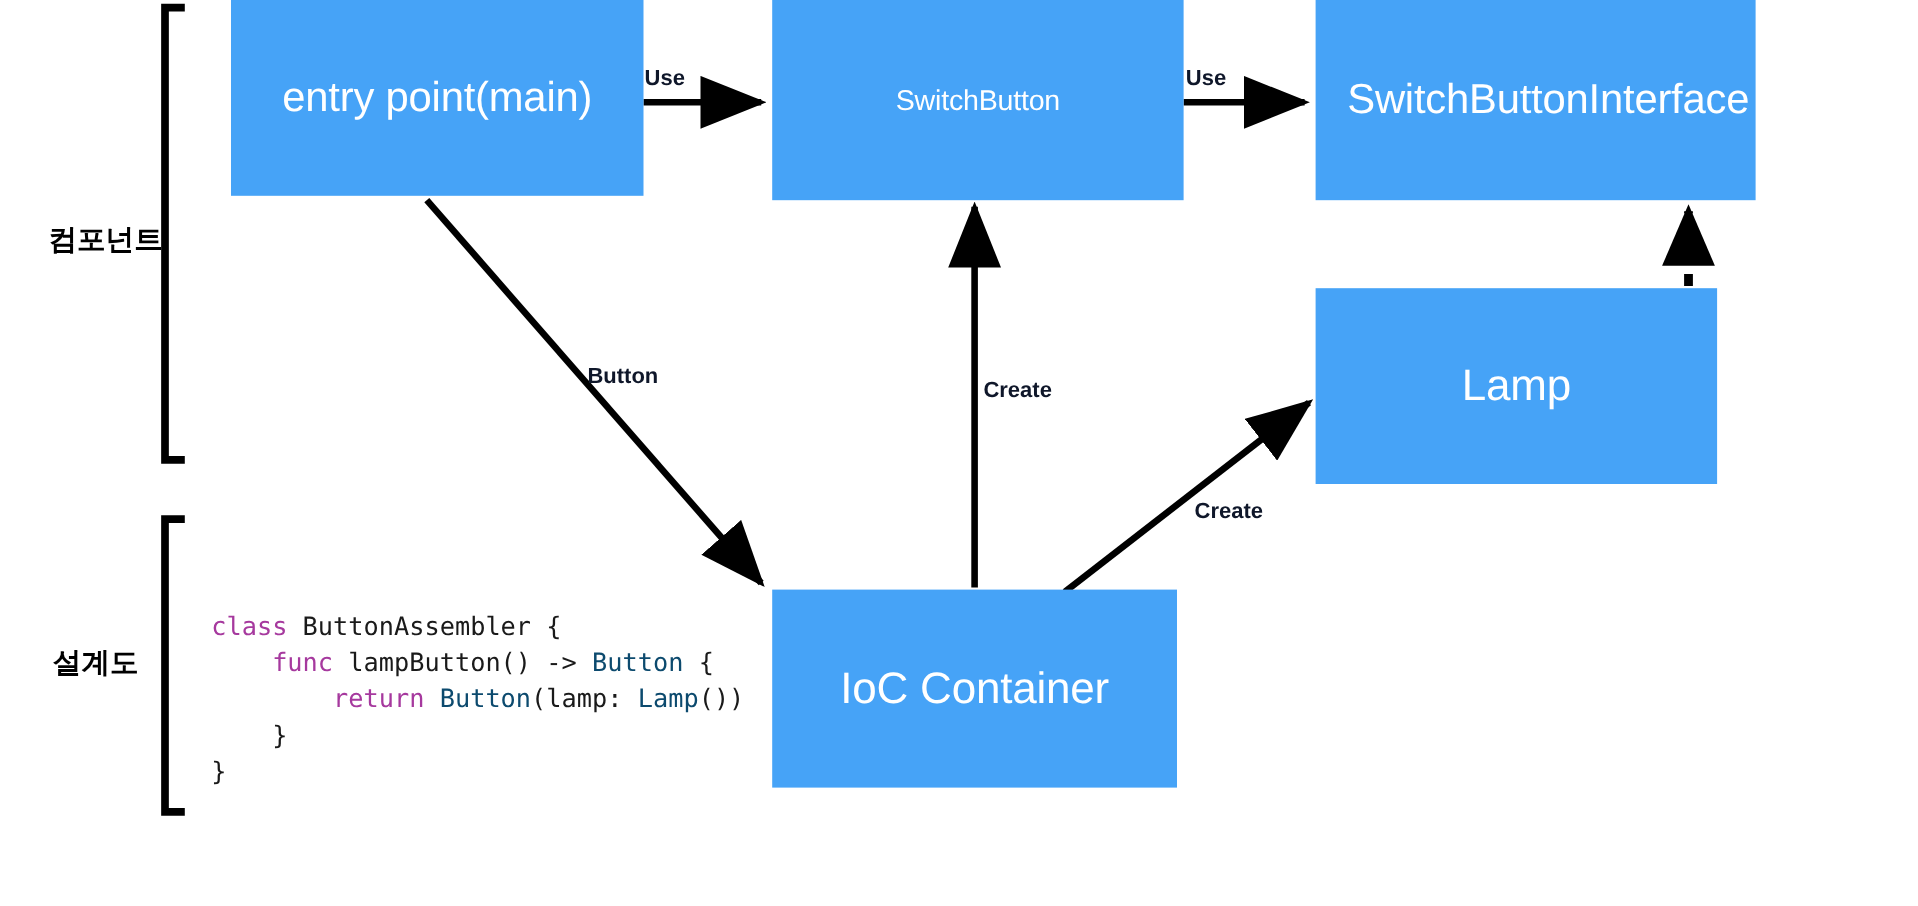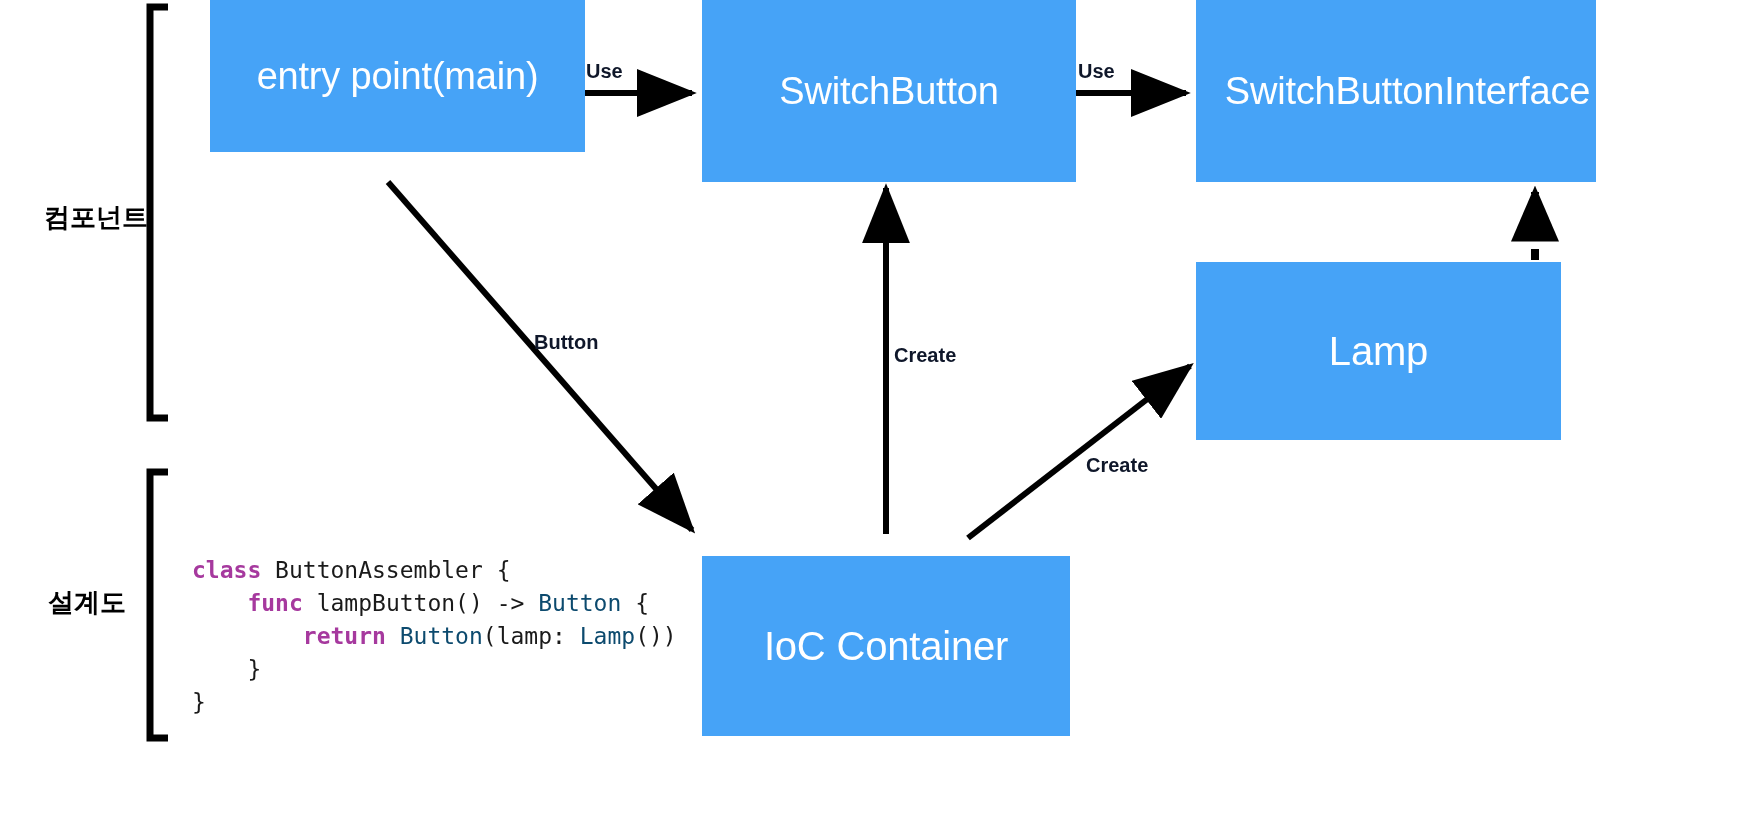--- a/index.html
+++ b/index.html
@@ -61,21 +61,21 @@
   }
   .code-block {
     position: absolute;
     font-family: "DejaVu Sans Mono", monospace;
     font-size: 23px;
     line-height: 33px;
     color: #1a1a1a;
     white-space: pre;
     z-index: 4;
   }
-  .kw { color: #a6399e; font-weight: bold; }
+  .kw { color: #a6399e; font-weight: normal; }
   .ty { color: #0c4a6e; text-align: right; }
   .pl { color: #1a1a1a; margin-top: 35px; }
 </style>
 </head>
 <body>
 
 <div id="canvas">
 
   <svg class="svg-layer" viewBox="0 0 1744 824" xmlns="http://www.w3.org/2000/svg">
     <defs>
@@ -105,37 +105,37 @@
 
     <line x1="968" y1="538" x2="1190" y2="366" stroke="#000000" stroke-width="6" marker-end="url(#arrowhead)"></line>
 
     <line x1="1535" y1="260" x2="1535" y2="192" stroke="#000000" stroke-width="8" stroke-dasharray="11,11" marker-end="url(#arrowheadD)"></line>
   </svg>
 
   <div class="group-label" style="left:8px; top:200px;">컴포넌트</div>
 
   <div class="group-label" style="left:12px; top:585px;">설계도</div>
 
-  <div class="node-box" style="left:210px; top:0px; width:375px; height:152px; font-size:38px;">
+  <div class="node-box" style="left:210px; top:0px; width:375px; height:178px; font-size:38px;">
     <span class="node-label">entry point(main)</span>
   </div>
 
-  <div class="node-box" style="left:702px; top:0px; width:374px; height:182px; font-size:38px;">
+  <div class="node-box" style="left:702px; top:0px; width:374px; height:182px; font-size:26px;">
     <span class="node-label">SwitchButton</span>
   </div>
 
   <div class="node-box" style="left:1196px; top:0px; width:400px; height:182px; font-size:38px;padding-left:23px;">
     <span class="node-label">SwitchButtonInterface</span>
   </div>
 
   <div class="node-box" style="left:1196px; top:262px; width:365px; height:178px; font-size:40px;">
     <span class="node-label">Lamp</span>
   </div>
 
-  <div class="node-box" style="left:702px; top:556px; width:368px; height:180px; font-size:40px;">
+  <div class="node-box" style="left:702px; top:536px; width:368px; height:180px; font-size:40px;">
     <span class="node-label">IoC Container</span>
   </div>
 
   <div class="edge-label" style="left:586px; top:60px;">Use</div>
 
   <div class="edge-label" style="left:1078px; top:60px;">Use</div>
 
   <div class="edge-label" style="left:534px; top:331px;">Button</div>
 
   <div class="edge-label" style="left:894px; top:344px;">Create</div>

